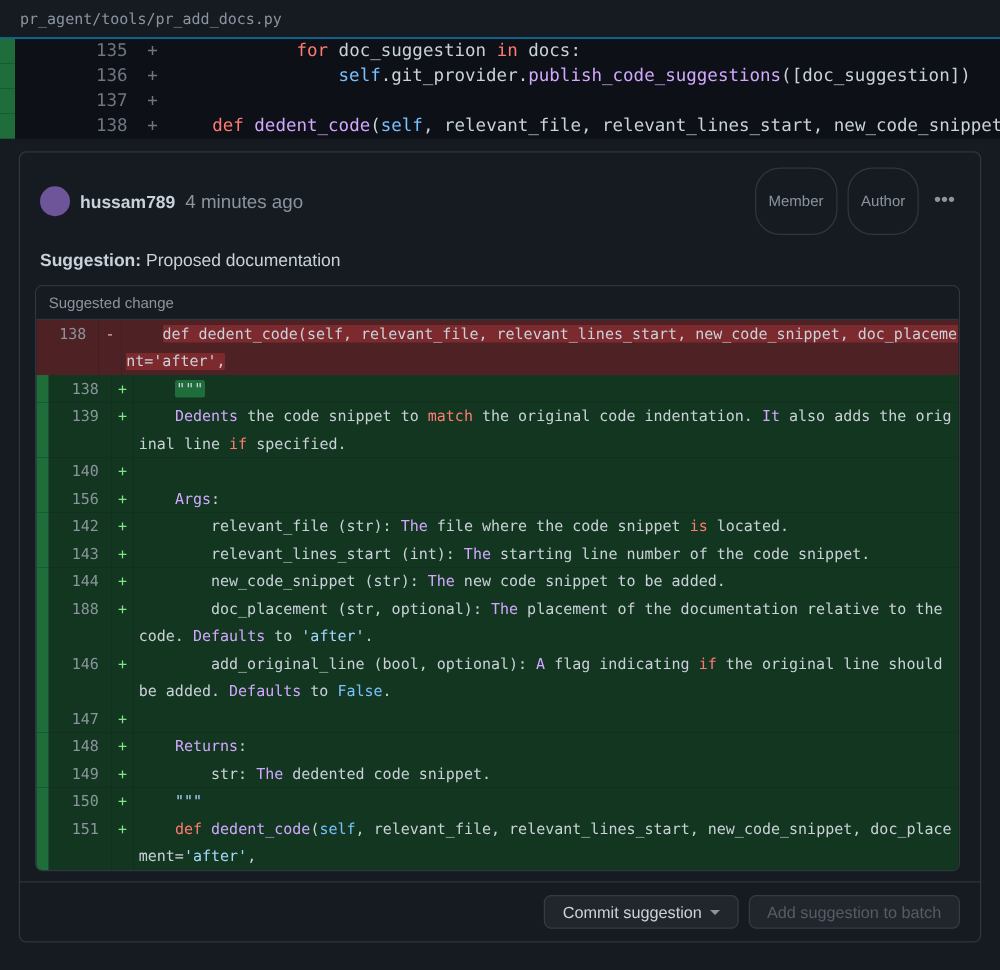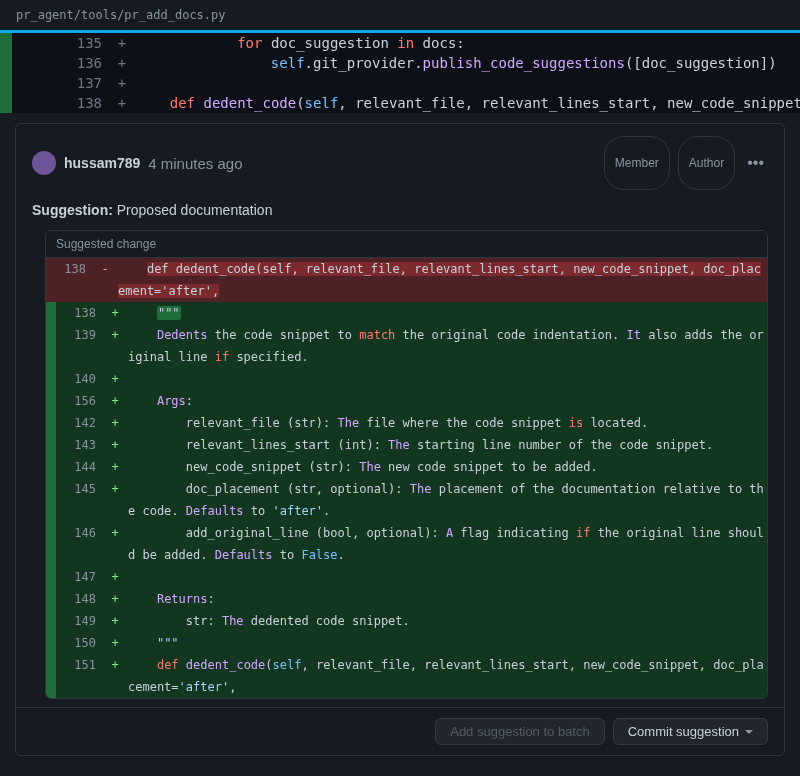--- a/index.html
+++ b/index.html
@@ -1,18 +1,18 @@
 <!DOCTYPE html>
 <html><head>
 <meta charset="utf-8">
 <style>
 * { box-sizing: border-box; margin: 0; padding: 0; }
 body { font-family: -apple-system, BlinkMacSystemFont, "Segoe UI", Helvetica, Arial, sans-serif; background: #0d1117; color: #c9d1d9; font-size: 14px; }
 .container { width: 800px; background: #161b22; }
-.file-header { padding: 8px 16px; background: #161b22; border-bottom: 3px solid #0ea5e9; font-size: 12px; color: #8b949e; font-family: ui-monospace, SFMono-Regular, Menlo, monospace; }
+.file-header { padding: 8px 16px; background: #161b22; border-bottom: 1px solid #0ea5e9; font-size: 12px; color: #8b949e; font-family: ui-monospace, SFMono-Regular, Menlo, monospace; }
 .code-block { font-family: ui-monospace, SFMono-Regular, Menlo, monospace; font-size: 14px; background: #0d1117; }
 .code-row { display: flex; line-height: 20px; }
 .line-num-col { width: 50px; text-align: right; padding-right: 10px; color: #6e7681; user-select: none; flex-shrink: 0; }
 .line-num-spacer { width: 50px; flex-shrink: 0; }
 .gutter-wedge { width: 12px; background: #1f6d3b; flex-shrink: 0; }
 .marker-col { width: 20px; text-align: center; color: #6e7681; flex-shrink: 0; }
 .code-content { flex: 1; white-space: pre; padding-left: 4px; overflow: hidden; }
 .tk-kw { color: #ff7b72; }
 .tk-fn { color: #d2a8ff; }
 .tk-self { color: #79c0ff; }
@@ -20,21 +20,21 @@
 .comment-box { margin: 10px 15px 15px 15px; border: 1px solid #30363d; border-radius: 6px; background: #161b22; }
 .comment-header { display: flex; align-items: center; padding: 12px 16px 8px 16px; gap: 8px; }
 .avatar { width: 24px; height: 24px; border-radius: 50%; background: #6e5498; flex-shrink: 0; }
 .username { font-weight: 600; color: #c9d1d9; }
 .timestamp { color: #8b949e; font-size: 15px; }
 .spacer { flex: 1; }
 .badge { border: 1px solid #30363d; border-radius: 20px; padding: 19px 10px; font-size: 12px; color: #8b949e; }
 .kebab { color: #8b949e; font-size: 16px; padding: 0 4px; cursor: pointer; }
 .suggestion-title { padding: 4px 16px 12px 16px; }
 .suggestion-title b { font-weight: 600; }
-.suggested-change-box { margin: 0 16px 8px 29px; border: 1px solid #30363d; border-radius: 6px; overflow: hidden; }
+.suggested-change-box { margin: 0 16px 8px 12px; border: 1px solid #30363d; border-radius: 6px; overflow: hidden; }
 .sc-header { background: #161b22; color: #8b949e; font-size: 12px; padding: 6px 10px; border-bottom: 1px solid #30363d; }
 .diff-row { display: flex; font-family: ui-monospace, SFMono-Regular, Menlo, monospace; font-size: 12px; line-height: 22px; }
 .deletion .d-linecol { background: #4e2125; }
 .deletion .d-markcol { background: #4e2125; color: #f0b3b8; }
 .deletion .d-code { background: #4e2125; }
 .addition .d-wedge { background: #1f6d3b; }
 .addition .d-linecol { background: #12361f; }
 .addition .d-markcol { background: #12361f; color: #7ee787; }
 .addition .d-code { background: #12361f; }
 .d-linecol { width: 50px; text-align: right; padding-right: 10px; color: #8b949e; flex-shrink: 0; }
@@ -148,21 +148,21 @@
             <div class="d-code">        relevant_lines_start (int): <span class="tk-fn">The</span> starting line number of the code snippet.</div>
           </div>
           <div class="diff-row addition">
             <div class="d-wedge"></div>
             <div class="d-linecol">144</div>
             <div class="d-markcol">+</div>
             <div class="d-code">        new_code_snippet (str): <span class="tk-fn">The</span> new code snippet to be added.</div>
           </div>
           <div class="diff-row addition">
             <div class="d-wedge"></div>
-            <div class="d-linecol">145</div>
+            <div class="d-linecol">188</div>
             <div class="d-markcol">+</div>
             <div class="d-code">        doc_placement (str, optional): <span class="tk-fn">The</span> placement of the documentation relative to the code. <span class="tk-fn">Defaults</span> to <span class="tk-str">'after'</span>.</div>
           </div>
           <div class="diff-row addition">
             <div class="d-wedge"></div>
             <div class="d-linecol">146</div>
             <div class="d-markcol">+</div>
             <div class="d-code">        add_original_line (bool, optional): <span class="tk-fn">A</span> flag indicating <span class="tk-kw">if</span> the original line should be added. <span class="tk-fn">Defaults</span> to <span class="tk-self">False</span>.</div>
           </div>
           <div class="diff-row addition">
@@ -192,24 +192,24 @@
           <div class="diff-row addition">
             <div class="d-wedge"></div>
             <div class="d-linecol">151</div>
             <div class="d-markcol">+</div>
             <div class="d-code">    <span class="tk-kw">def</span> <span class="tk-fn">dedent_code</span>(<span class="tk-self">self</span>, relevant_file, relevant_lines_start, new_code_snippet, doc_placement=<span class="tk-str">'after'</span>,</div>
           </div>
         </div>
     </div>
 
     <div class="actions-bar">
-      <div class="btn btn-disabled">Add suggestion to batch</div>
       <div class="btn">
         <span>Commit suggestion</span>
         <span class="caret-down"></span>
       </div>
+      <div class="btn btn-disabled">Add suggestion to batch</div>
     </div>
   </div>
 
   <div class="footer-row">
     <div class="smiley"></div>
   </div>
 </div>
 
 </body></html>

